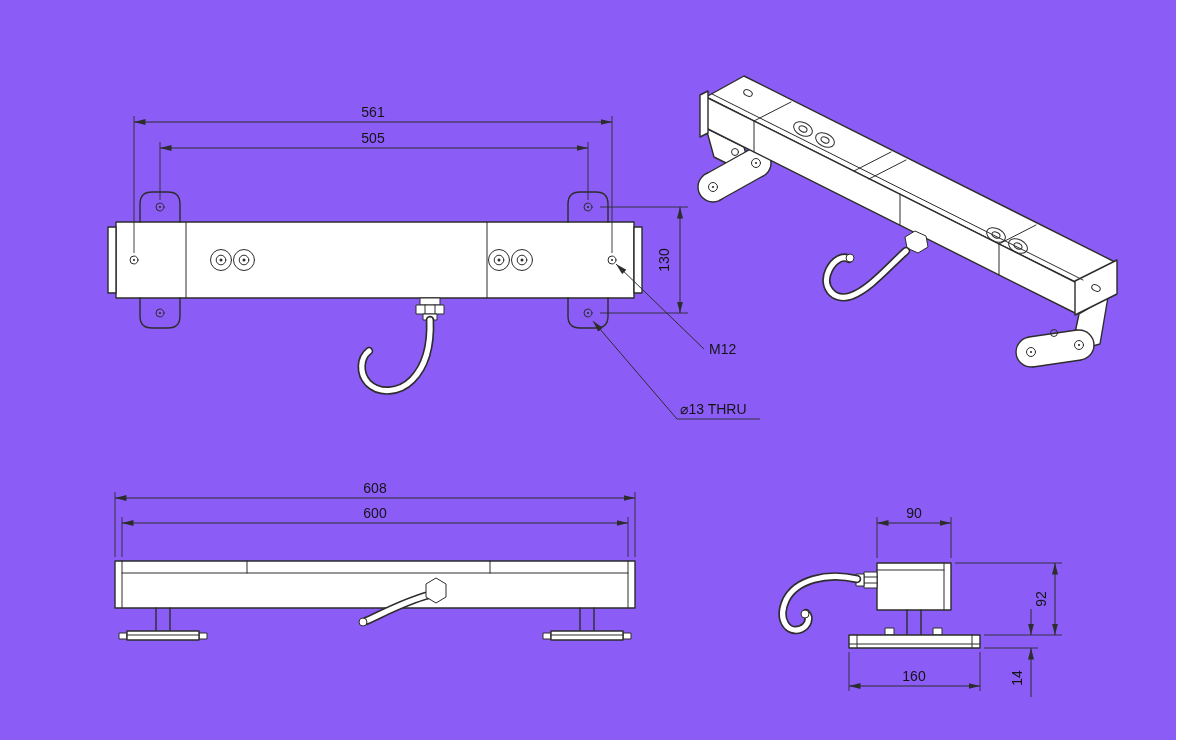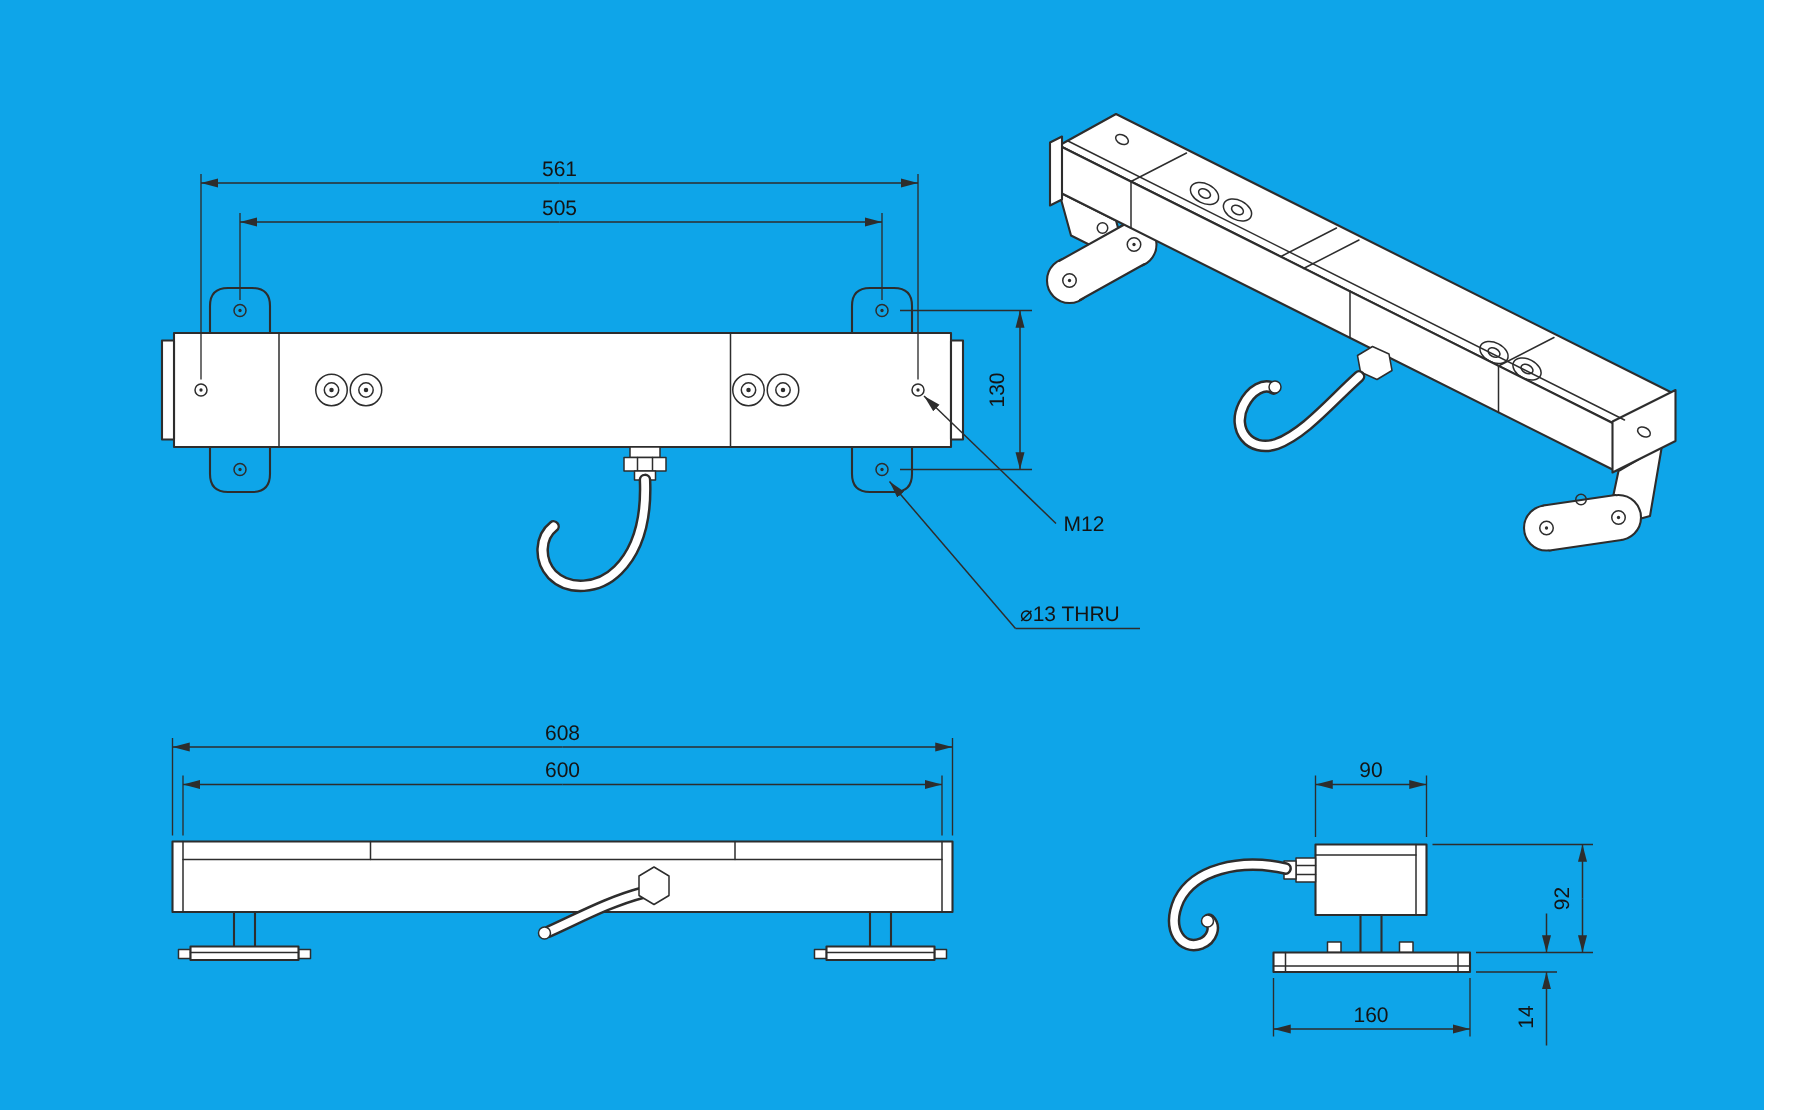--- a/index.html
+++ b/index.html
@@ -1,19 +1,19 @@
 <!DOCTYPE html>
 <html><head>
 <meta charset="utf-8">
 <style>
   html,body { margin:0; padding:0; background:#ffffff; }
   .canvas {
     position:relative;
     width:1176px; height:740px;
-    background:#0ea5e9;
+    background:#8b5cf6;
     font-family:"Liberation Sans", sans-serif;
     overflow:hidden;
   }
   svg { display:block; }
   .geo      { fill:none; stroke:#2d2d2d; stroke-width:1.4; stroke-linejoin:round; stroke-linecap:round; }
   .geo-thin { fill:none; stroke:#2d2d2d; stroke-width:1;   stroke-linejoin:round; stroke-linecap:round; }
   .fillw    { fill:#ffffff; stroke:#2d2d2d; stroke-width:1.4; stroke-linejoin:round; }
   .fillw-thin { fill:#ffffff; stroke:#2d2d2d; stroke-width:1; stroke-linejoin:round; }
   .whitefill{ fill:#ffffff; stroke:none; }
   .ext      { fill:none; stroke:#2d2d2d; stroke-width:0.9; }

